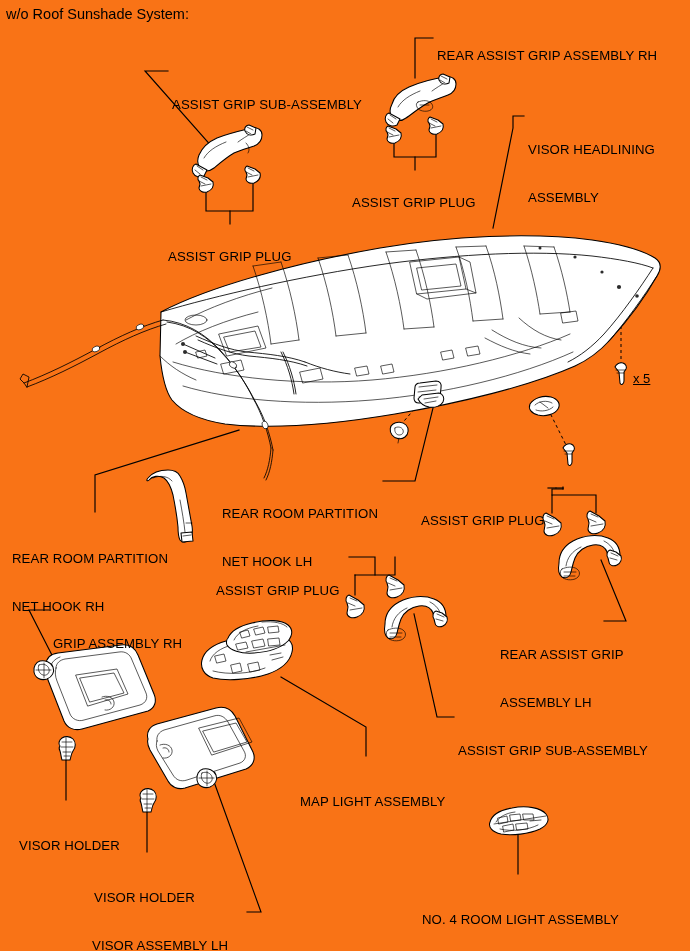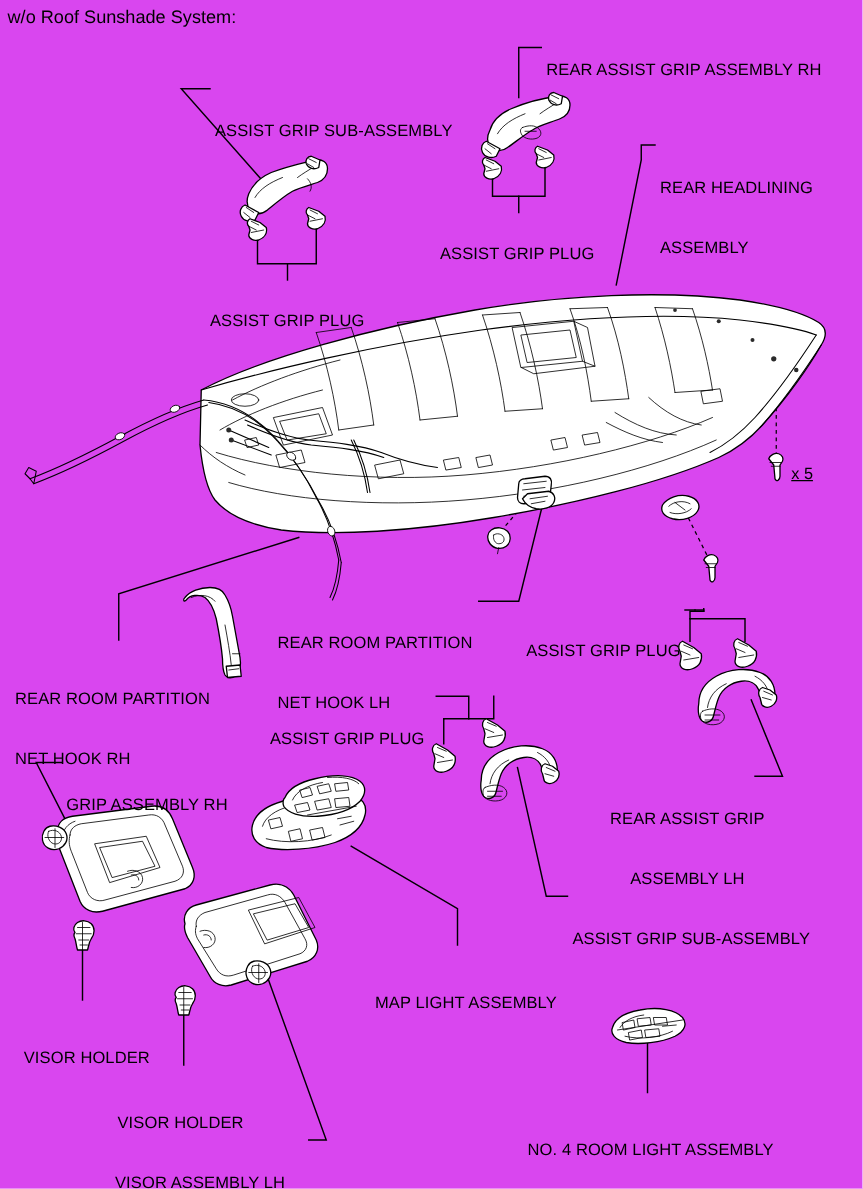--- a/index.html
+++ b/index.html
@@ -9,21 +9,21 @@
     background: #ffffff;
   }
   body {
     font-family: "Liberation Sans", sans-serif;
     -webkit-font-smoothing: antialiased;
   }
   #page {
     position: relative;
     width: 690px;
     height: 951px;
-    background: #d946ef;
+    background: #f97316;
     overflow: hidden;
   }
   #diagram-svg {
     position: absolute;
     left: 0;
     top: 0;
     width: 690px;
     height: 951px;
   }
   .lbl {
@@ -535,21 +535,21 @@
 
   <div class="lbl" style="left:168px; top:217px;">
     <div>ASSIST GRIP PLUG</div>
   </div>
 
   <div class="lbl" style="left:352px; top:163px;">
     <div>ASSIST GRIP PLUG</div>
   </div>
 
   <div class="lbl" style="left:528px; top:110px;">
-    <div>REAR HEADLINING</div>
+    <div>VISOR HEADLINING</div>
     <div>ASSEMBLY</div>
   </div>
 
   <div class="lbl" style="left:12px; top:519px;">
     <div>REAR ROOM PARTITION</div>
     <div>NET HOOK RH</div>
   </div>
 
   <div class="lbl" style="left:222px; top:474px;">
     <div>REAR ROOM PARTITION</div>
@@ -557,21 +557,21 @@
   </div>
 
   <div class="lbl" style="left:421px; top:481px;">
     <div>ASSIST GRIP PLUG</div>
   </div>
 
   <div class="lbl" style="left:216px; top:551px;">
     <div>ASSIST GRIP PLUG</div>
   </div>
 
-  <div class="lbl" style="left:488px; top:615px;text-align:center;">
+  <div class="lbl" style="left:500px; top:615px;">
     <div>REAR ASSIST GRIP</div>
     <div>ASSEMBLY LH</div>
   </div>
 
   <div class="lbl" style="left:458px; top:711px;">
     <div>ASSIST GRIP SUB-ASSEMBLY</div>
   </div>
 
   <div class="lbl" style="left:53px; top:604px;">
     <div>GRIP ASSEMBLY RH</div>

